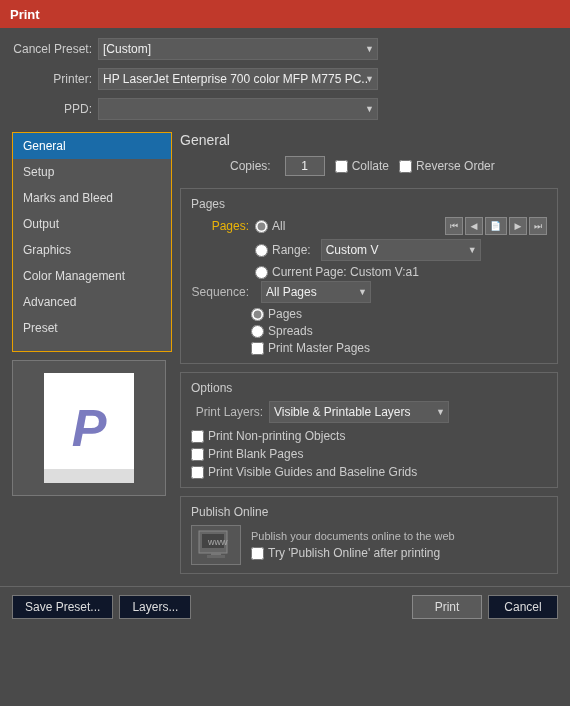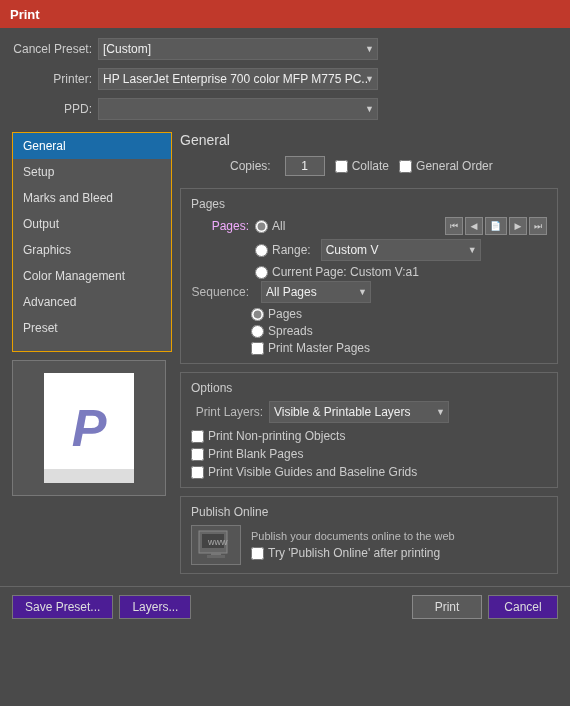--- a/index.html
+++ b/index.html
@@ -180,21 +180,21 @@
       color: #ccc;
       margin-bottom: 6px;
       font-size: 12px;
     }
     .pages-row {
       display: flex;
       align-items: center;
       gap: 6px;
     }
     .pages-sub-label {
-      color: #f0abfc;
+      color: #eab308;
       min-width: 58px;
       text-align: right;
     }
     .radio-label {
       display: flex;
       align-items: center;
       gap: 4px;
       color: #ccc;
       cursor: pointer;
     }
@@ -288,21 +288,21 @@
     }
     .footer {
       display: flex;
       align-items: center;
       padding: 8px 12px;
       border-top: 1px solid #666;
       gap: 6px;
       margin-top: 4px;
     }
     .footer-btn {
-      background: #4c1d95;
+      background: #0f172a;
       border: 1px solid #777;
       color: #ddd;
       padding: 4px 12px;
       font-size: 12px;
       cursor: pointer;
       height: 24px;
       min-width: 70px;
     }
     .footer-spacer {
       flex: 1;
@@ -372,21 +372,21 @@
 
     <div class="copies-row">
       <span class="copies-label" style="margin-left:50px;">Copies:</span>
       <input type="text" class="copies-input" value="1" style="">
       <label class="checkbox-label">
         <input type="checkbox" style="">
         <span>Collate</span>
       </label>
       <label class="checkbox-label">
         <input type="checkbox" style="">
-        <span>General Order</span>
+        <span>Reverse Order</span>
       </label>
     </div>
 
     <div class="section-box">
       <div class="section-box-title">Pages</div>
 
       <div class="pages-row">
         <span class="pages-sub-label">Pages:</span>
         <label class="radio-label">
           <input type="radio" name="pages" checked="" style="">

